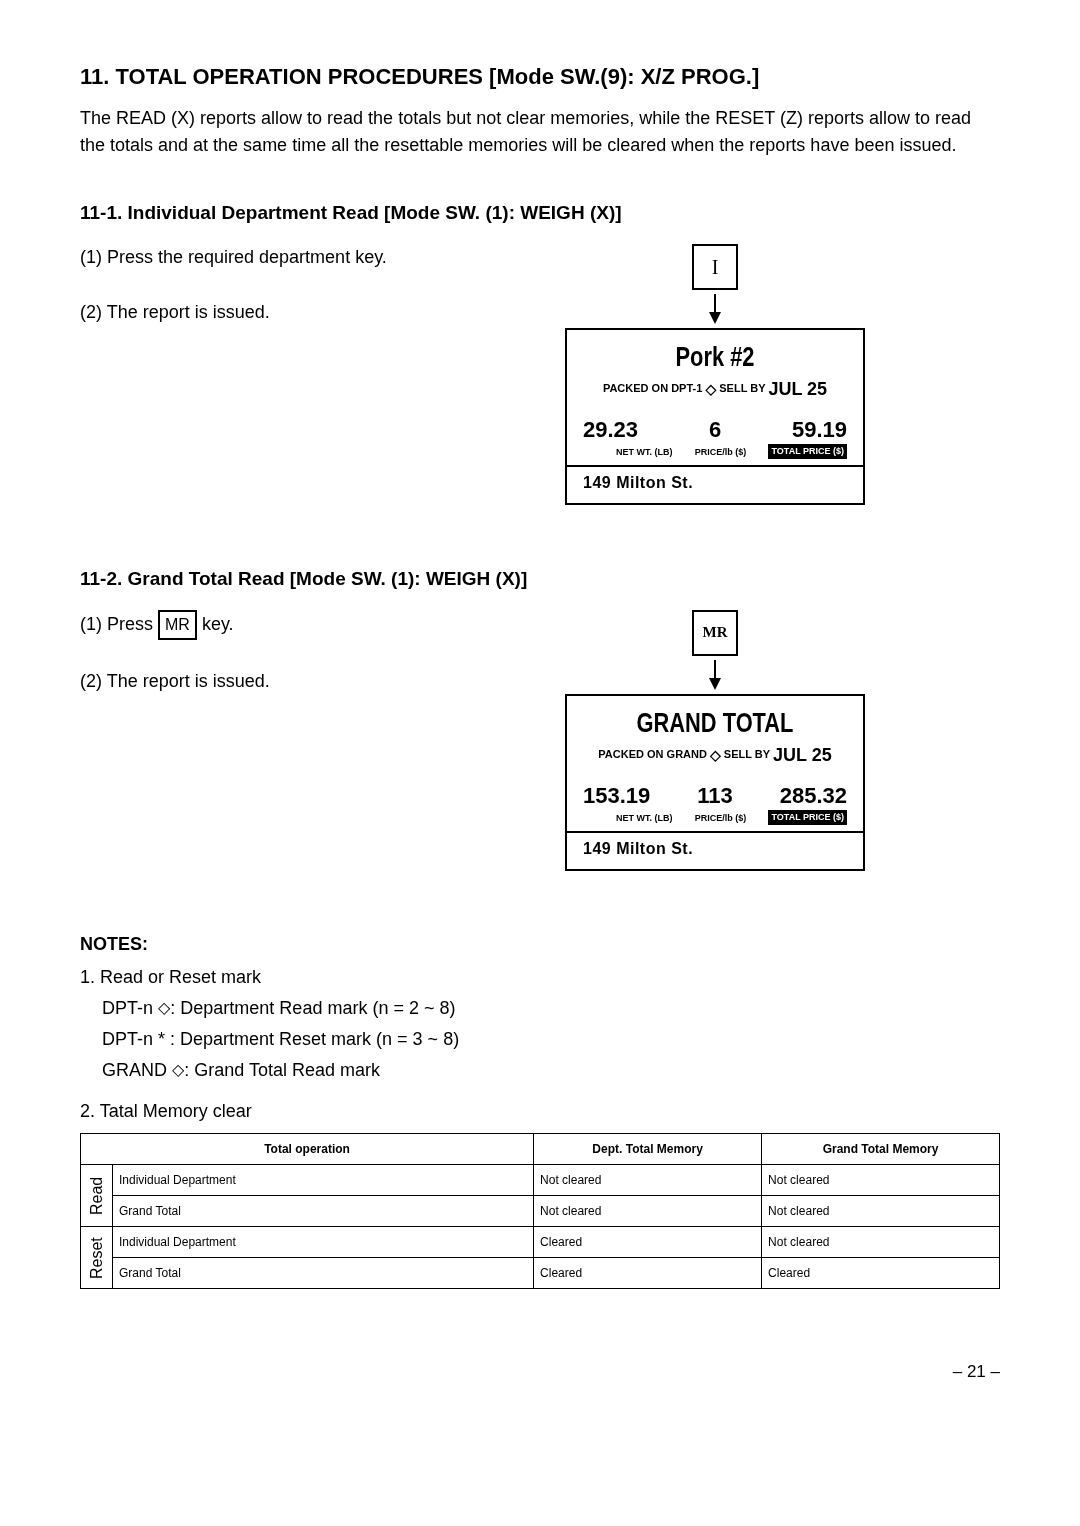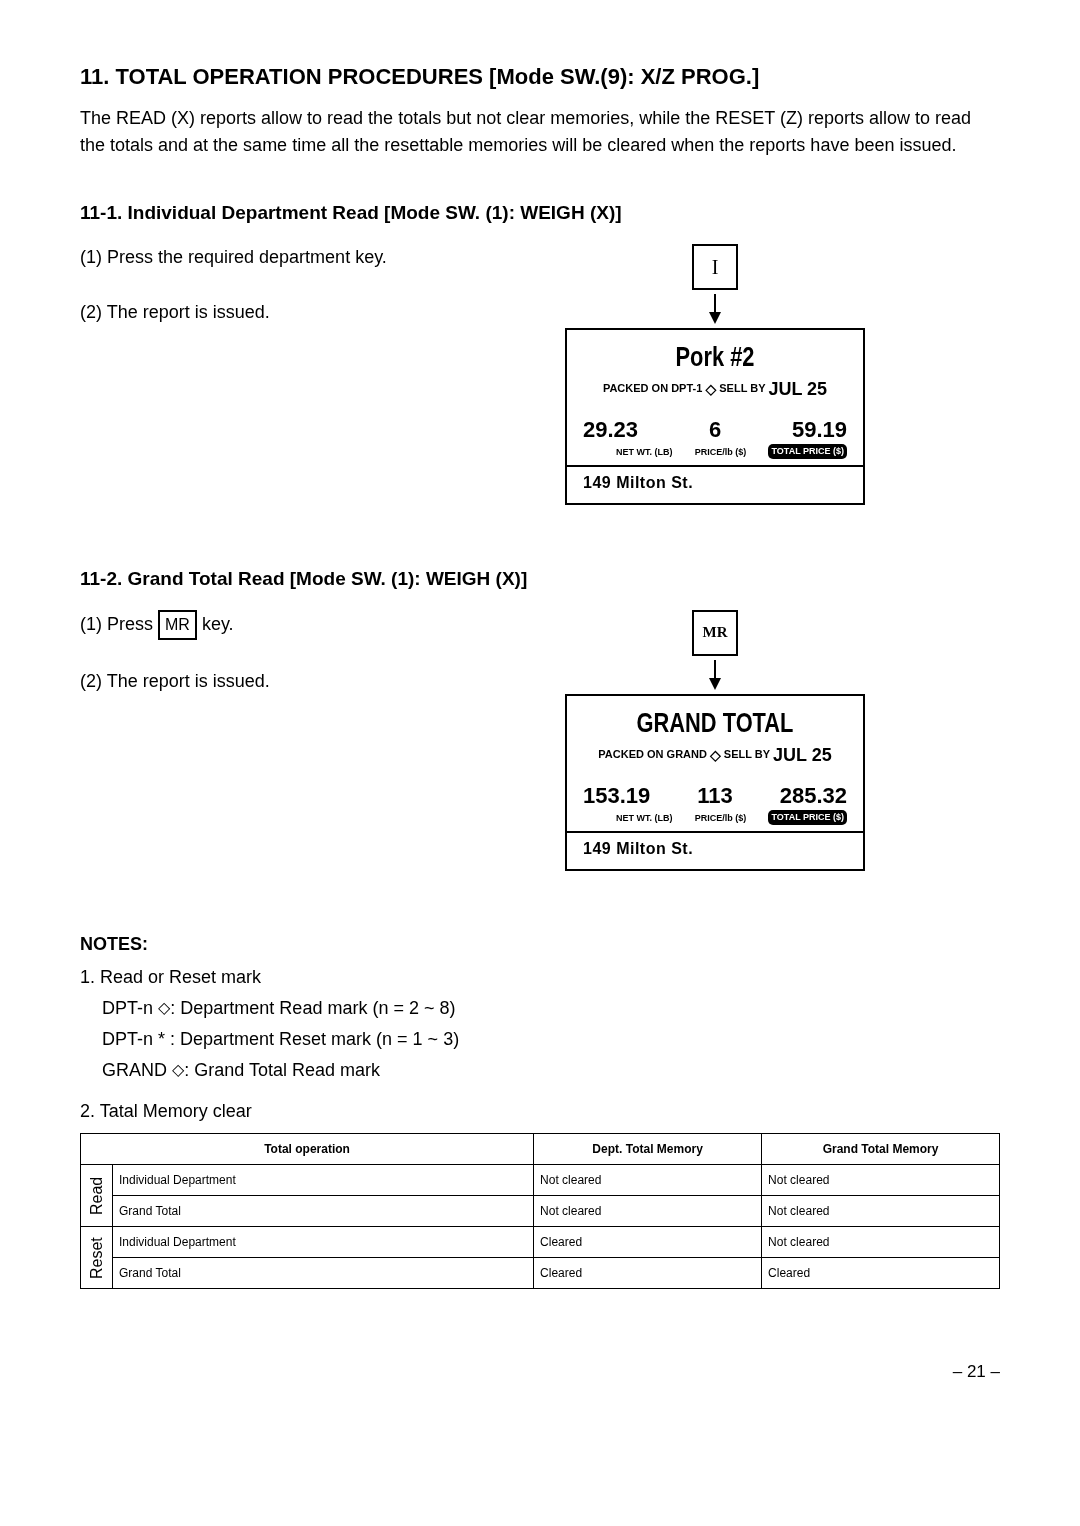--- a/index.html
+++ b/index.html
@@ -119,21 +119,21 @@
       font-weight: bold;
       padding: 0 6px;
       margin-top: -2px;
       align-items: flex-end;
       margin-left: 33px;
     }
     .black-pill {
       background: #000;
       color: #fff;
       padding: 1px 3px;
-      border-radius: 5px;
+      border-radius: 0;
       font-size: 9px;
     }
     .receipt-divider {
       border-top: 2px solid #000;
       margin: 6px -10px 0 -10px;
     }
     .receipt-addr {
       font-size: 16px;
       font-family: 'Arial Black', Arial;
       font-weight: 900;
@@ -271,21 +271,21 @@
     </div>
   </div>
 </div>
 
 <div style="margin-top:60px;">
   <div class="notes-heading">NOTES:</div>
   <div class="note-item">1. Read or Reset mark</div>
   <div class="note-item note-indent">
     <span>DPT-n   </span><span class="diamond-sym">◇</span><span>: Department Read mark (n = 2 ~ 8)</span>
   </div>
-  <div class="note-item note-indent">DPT-n   * : Department Reset mark (n = 1 ~ 3)</div>
+  <div class="note-item note-indent">DPT-n   * : Department Reset mark (n = 3 ~ 8)</div>
   <div class="note-item note-indent">
     <span>GRAND </span><span class="diamond-sym">◇</span><span>: Grand Total Read mark</span>
   </div>
 
   <div class="note-item" style="margin-top:14px;">2. Tatal Memory clear</div>
 
   <table class="memtable">
     <tbody>
         <tr>
       <th colspan="2" class="th-op">Total operation</th>

